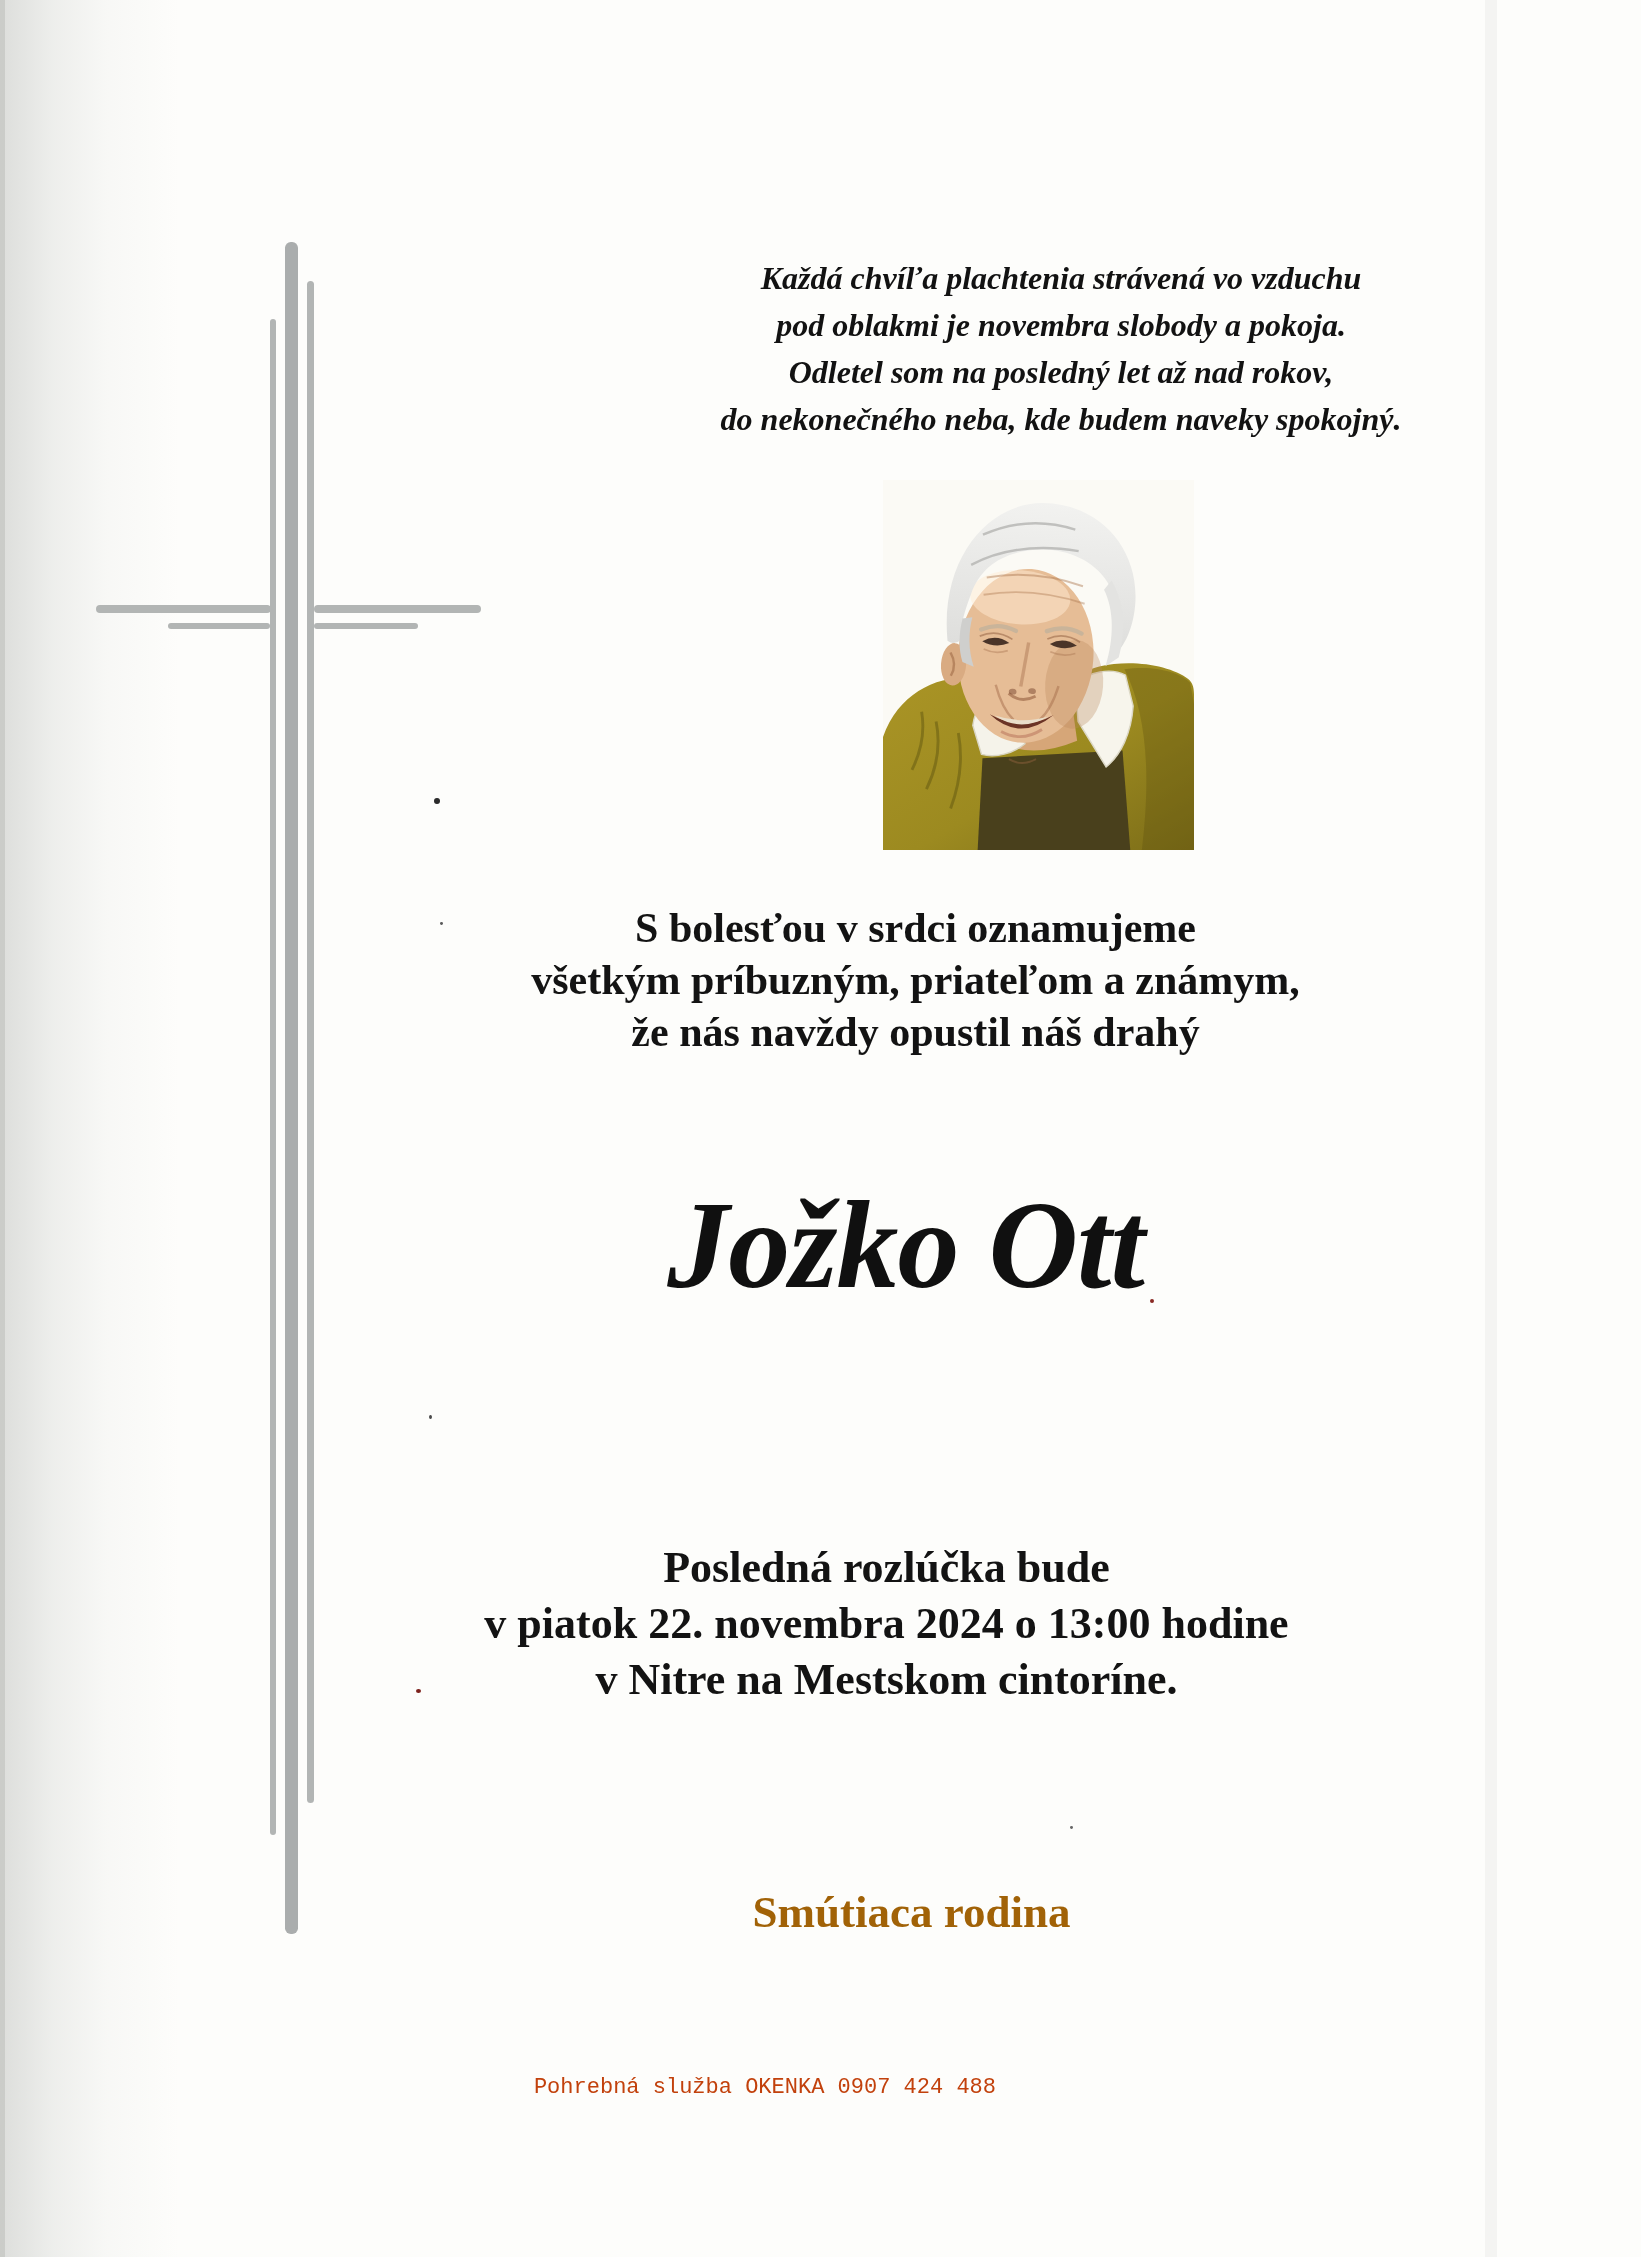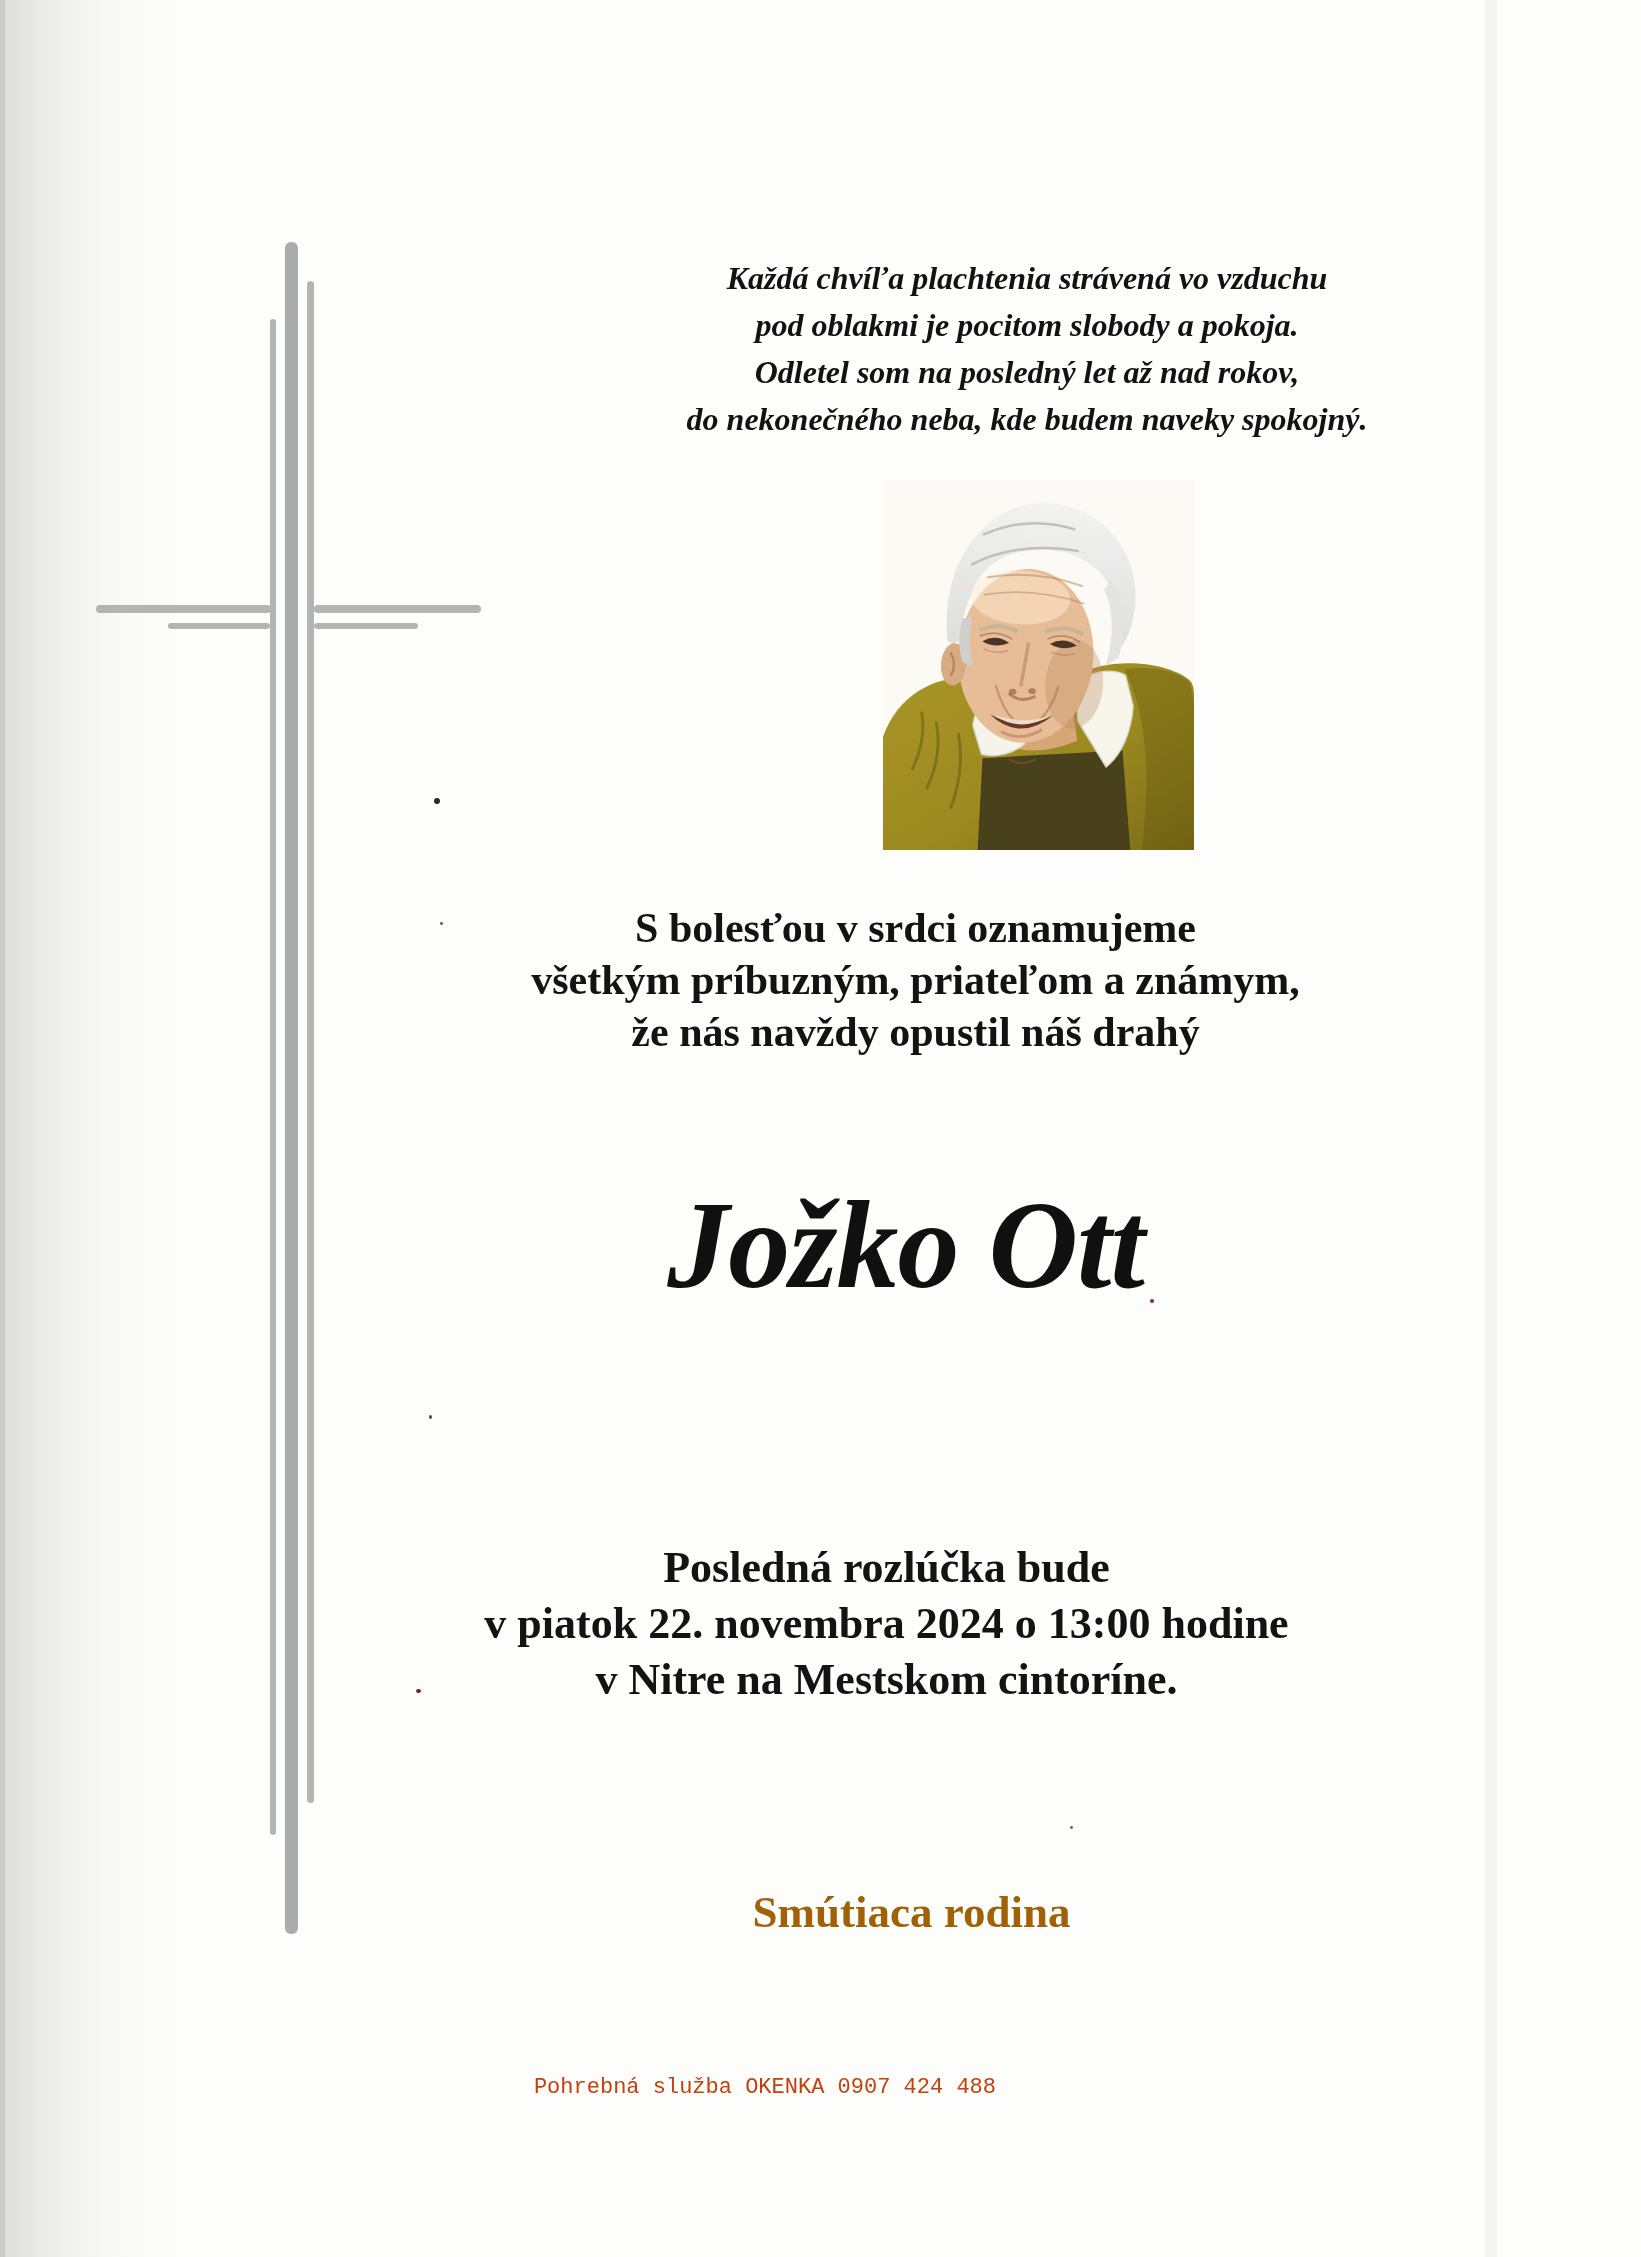--- a/index.html
+++ b/index.html
@@ -31,21 +31,21 @@
     background:rgba(206,207,204,0.18);
   }
   
   .xline{position:absolute;background:#b2b5b4;}
   .xline.thick{background:#aaadad;}
   .v{border-radius:5.8px;}
   .h{border-radius:3.9px;}
   
   .tblock{position:absolute;text-align:center;white-space:nowrap;}
   .poem{
-    left:641px;top:255px;width:772px;
+    left:675px;top:255px;width:772px;
     font-size:32px;font-weight:bold;font-style:italic;
     line-height:47px;color:#121212;
   }
   .announce{
     left:481px;top:902px;width:869px;
     font-size:42px;font-weight:bold;line-height:52px;color:#131313;
   }
   .name{
     left:471px;top:1175px;width:869px;
     font-size:124px;font-weight:bold;font-style:italic;
@@ -87,21 +87,21 @@
     <div class="xline v thick" style="left:285px;top:242px;width:12.6px;height:1692px;"></div>
     <div class="xline v" style="left:307px;top:281px;width:6.8px;height:1522px;"></div>
     <div class="xline h" style="left:96px;top:605px;width:175px;height:7.7px;"></div>
     <div class="xline h" style="left:314px;top:605px;width:167px;height:7.7px;"></div>
     <div class="xline h" style="left:168px;top:623px;width:102px;height:5.8px;"></div>
     <div class="xline h" style="left:314px;top:623px;width:104px;height:5.8px;"></div>
   </div>
 
   <div class="tblock poem">
     <div>Každá chvíľa plachtenia strávená vo vzduchu</div>
-    <div>pod oblakmi je pocitom slobody a pokoja.</div>
+    <div>pod oblakmi je novembra slobody a pokoja.</div>
     <div>Odletel som na posledný let až nad rokov,</div>
     <div>do nekonečného neba, kde budem naveky spokojný.</div>
   </div>
 
   <svg class="photo" viewBox="0 0 322 383" role="img" aria-label="Fotografia usmievavého staršieho muža s bielymi vlasmi v horčicovom svetri s bielym golierom">
     <defs>
       <linearGradient id="sweaterGrad" x1="0" y1="0" x2="1" y2="1">
         <stop offset="0" stop-color="#ab9526"></stop>
         <stop offset="0.55" stop-color="#9c8a20"></stop>
         <stop offset="1" stop-color="#7c6d18"></stop>

